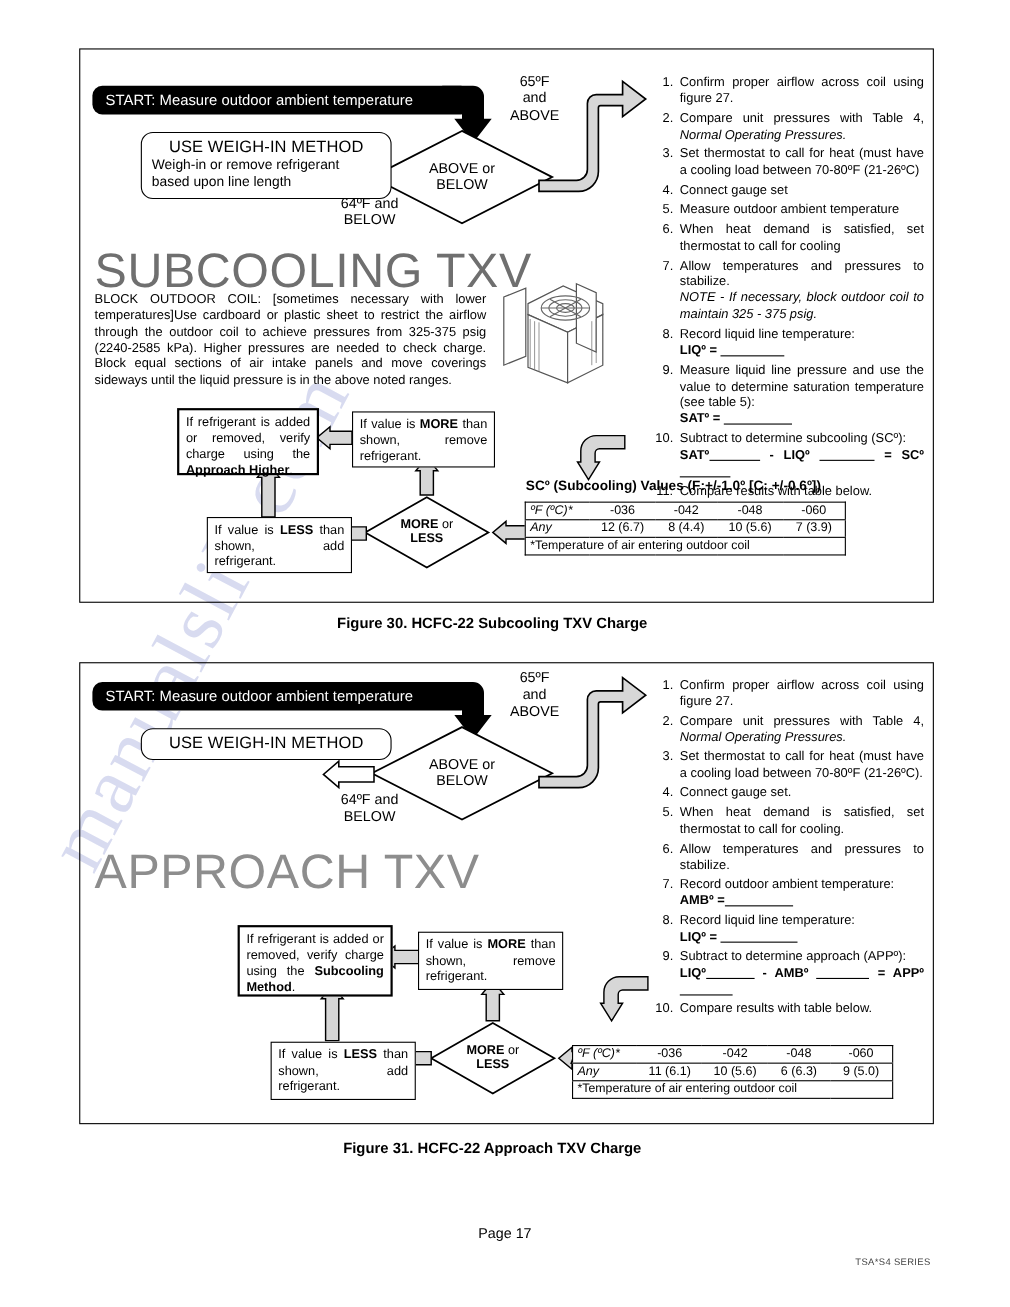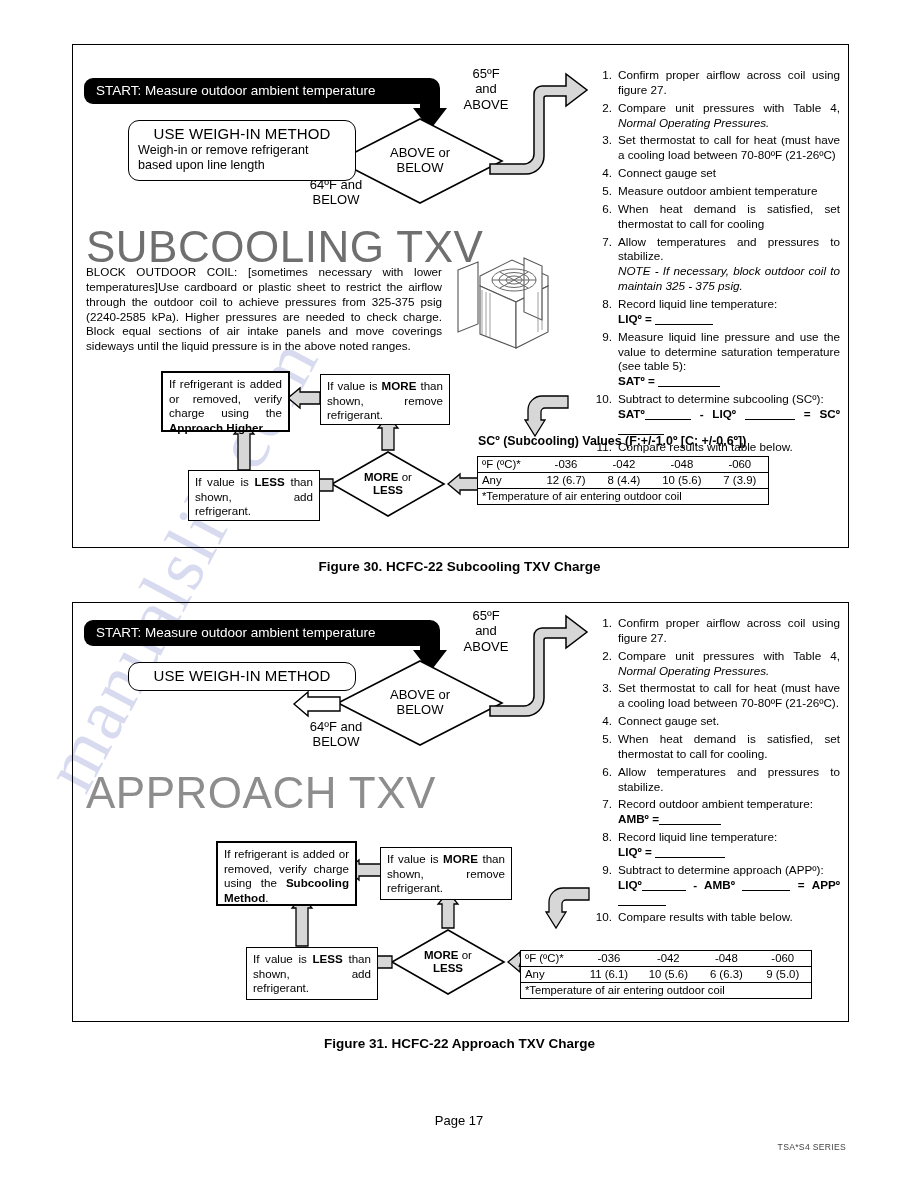--- a/index.html
+++ b/index.html
@@ -44,21 +44,21 @@
     border: 1px solid #000;
     background: transparent;
     z-index: 2;
   }
   #figure-30 { left: 72px; top: 44px;  width: 775px; height: 502px; }
   #figure-31 { left: 72px; top: 602px; width: 775px; height: 418px; }
 
   .fig-caption {
     position: absolute;
     width: 775px;
-    left: 72px;
+    left: 60px;
     text-align: center;
     font-size: 13.5px;
     font-weight: bold;
     z-index: 3;
   }
   #caption-30 { top: 559px; }
   #caption-31 { top: 1036px; }
 
   
   .start-bar {
@@ -199,21 +199,21 @@
     background: #fff;
     font-size: 11.4px;
     z-index: 4;
   }
   table.values td {
     padding: 1px 4px 2px 4px;
     white-space: nowrap;
   }
   table.values tr.hdr td,
   table.values tr.vals td { border-bottom: 1px solid #000; }
-  table.values td.lbl { width: 62px; }
+  table.values td.lbl { width: 62px; font-style: italic; }
   table.values td.cell { text-align: center; width: 64px; }
   table.values tr.foot td { font-size: 11.2px; }
 
   
   .arrow { position: absolute; z-index: 4; }
   .arrow svg { display: block; overflow: visible; }
 
   
   .unit-art { position: absolute; z-index: 4; }
 

